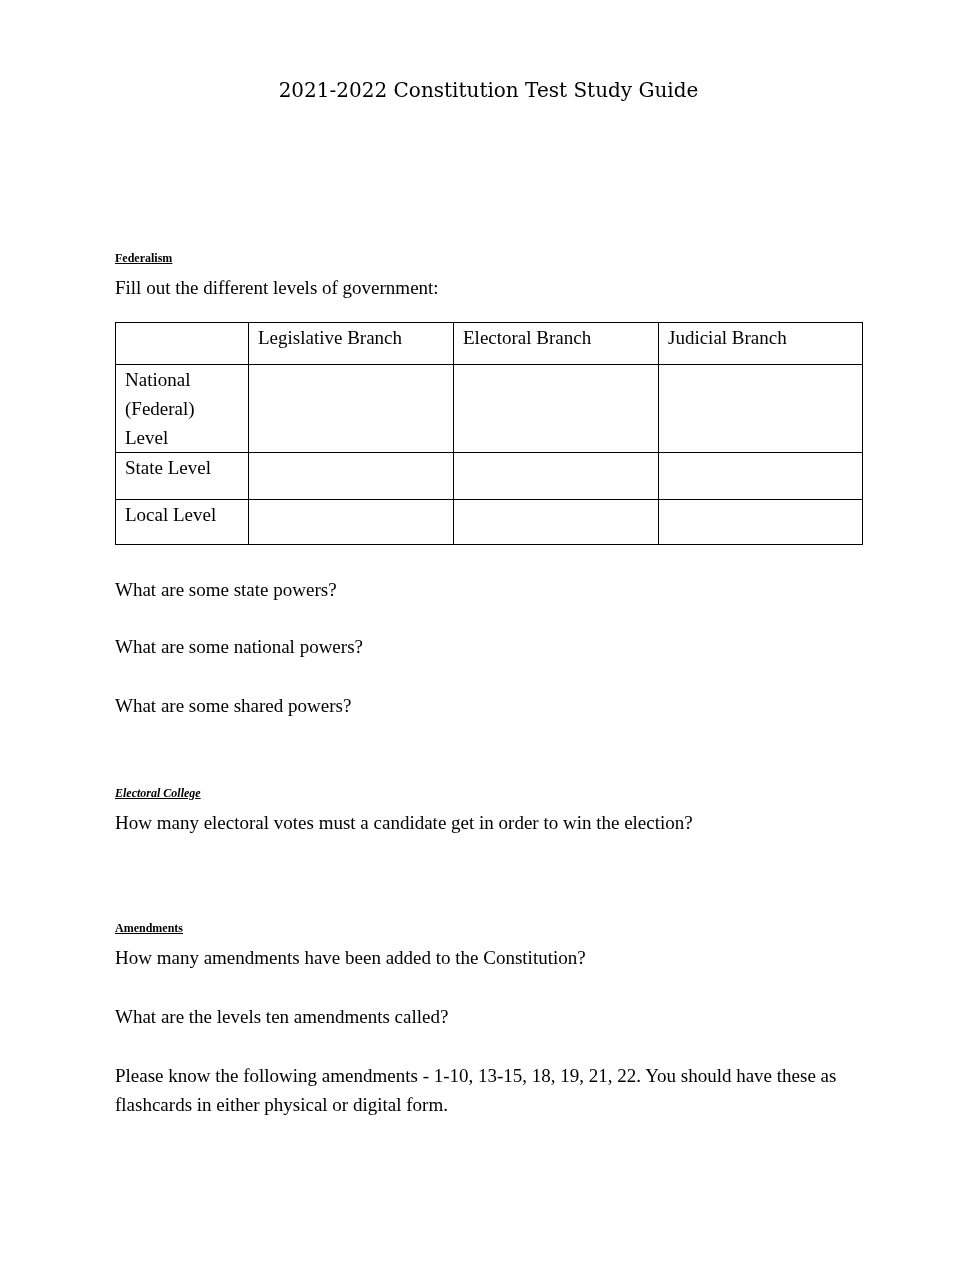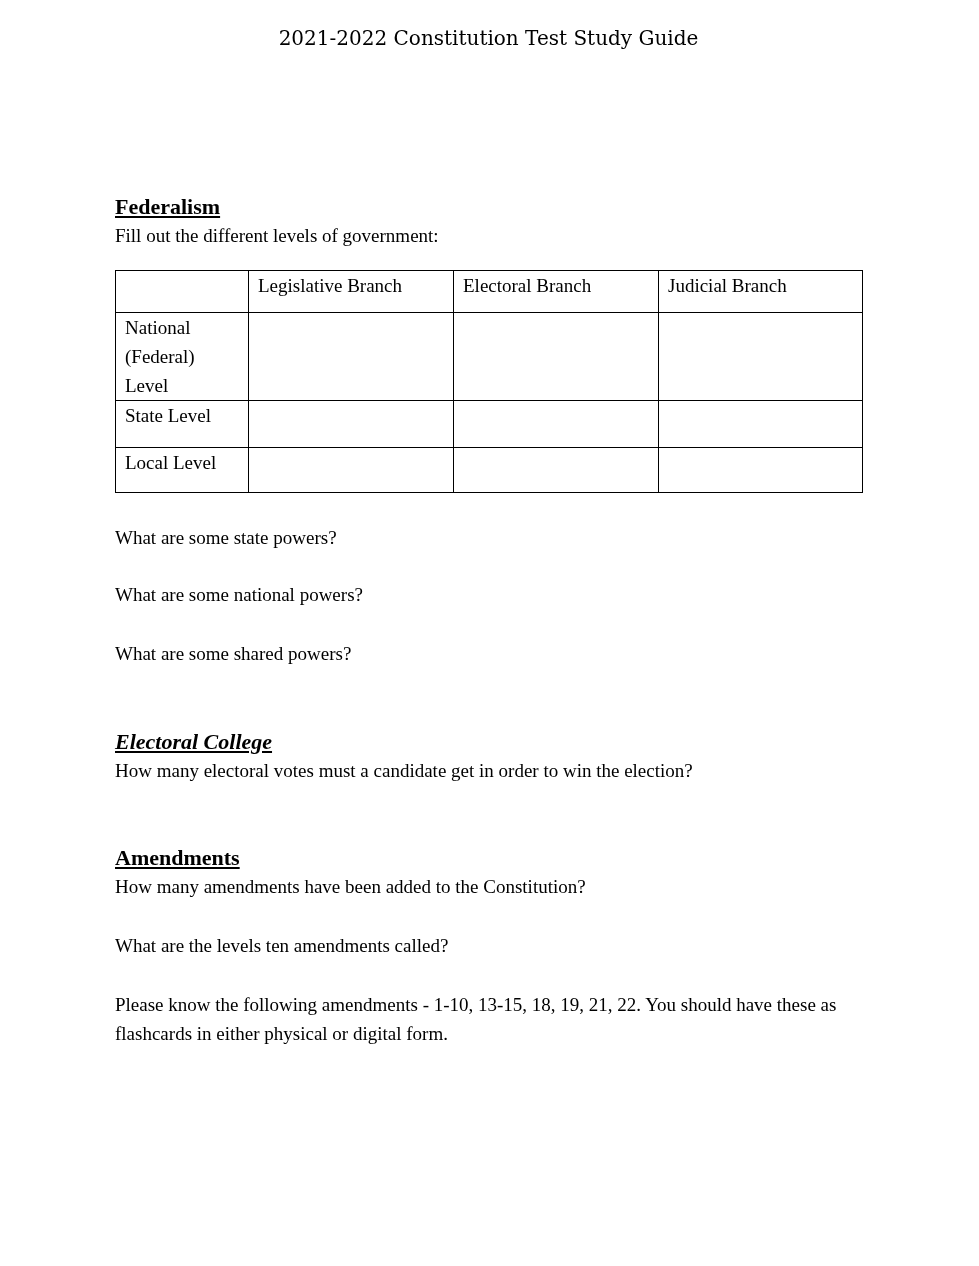--- a/index.html
+++ b/index.html
@@ -11,37 +11,37 @@
     background: #ffffff;
     color: #000000;
     font-family: "Liberation Serif", "DejaVu Serif", serif;
     font-size: 19px;
     line-height: 29px;
     overflow: hidden;
   }
   .content { padding: 0 117px 0 115px; }
 
   .doc-title {
-    padding-top: 24px;
+    padding-top: 76px;
     text-align: center;
     font-family: "DejaVu Serif", serif;
     font-size: 20px;
     line-height: 28px;
     font-weight: normal;
   }
 
   .section-heading {
     font-weight: bold;
     text-decoration: underline;
-    font-size: 22px;
+    font-size: 12px;
     line-height: 29px;
   }
   .heading-federalism { margin-top: 140px; }
   .heading-electoral  { margin-top: 59px; font-style: italic; }
-  .heading-amendments { margin-top: 58px; }
+  .heading-amendments { margin-top: 77px; }
 
   .para { font-size: 19px; line-height: 29px; }
   .mt-q1 { margin-top: 28px; }
   .mt-q  { margin-top: 30px; }
 
   table.levels-table {
     border-collapse: collapse;
     table-layout: fixed;
     width: 747px;
     margin-top: 20px;

